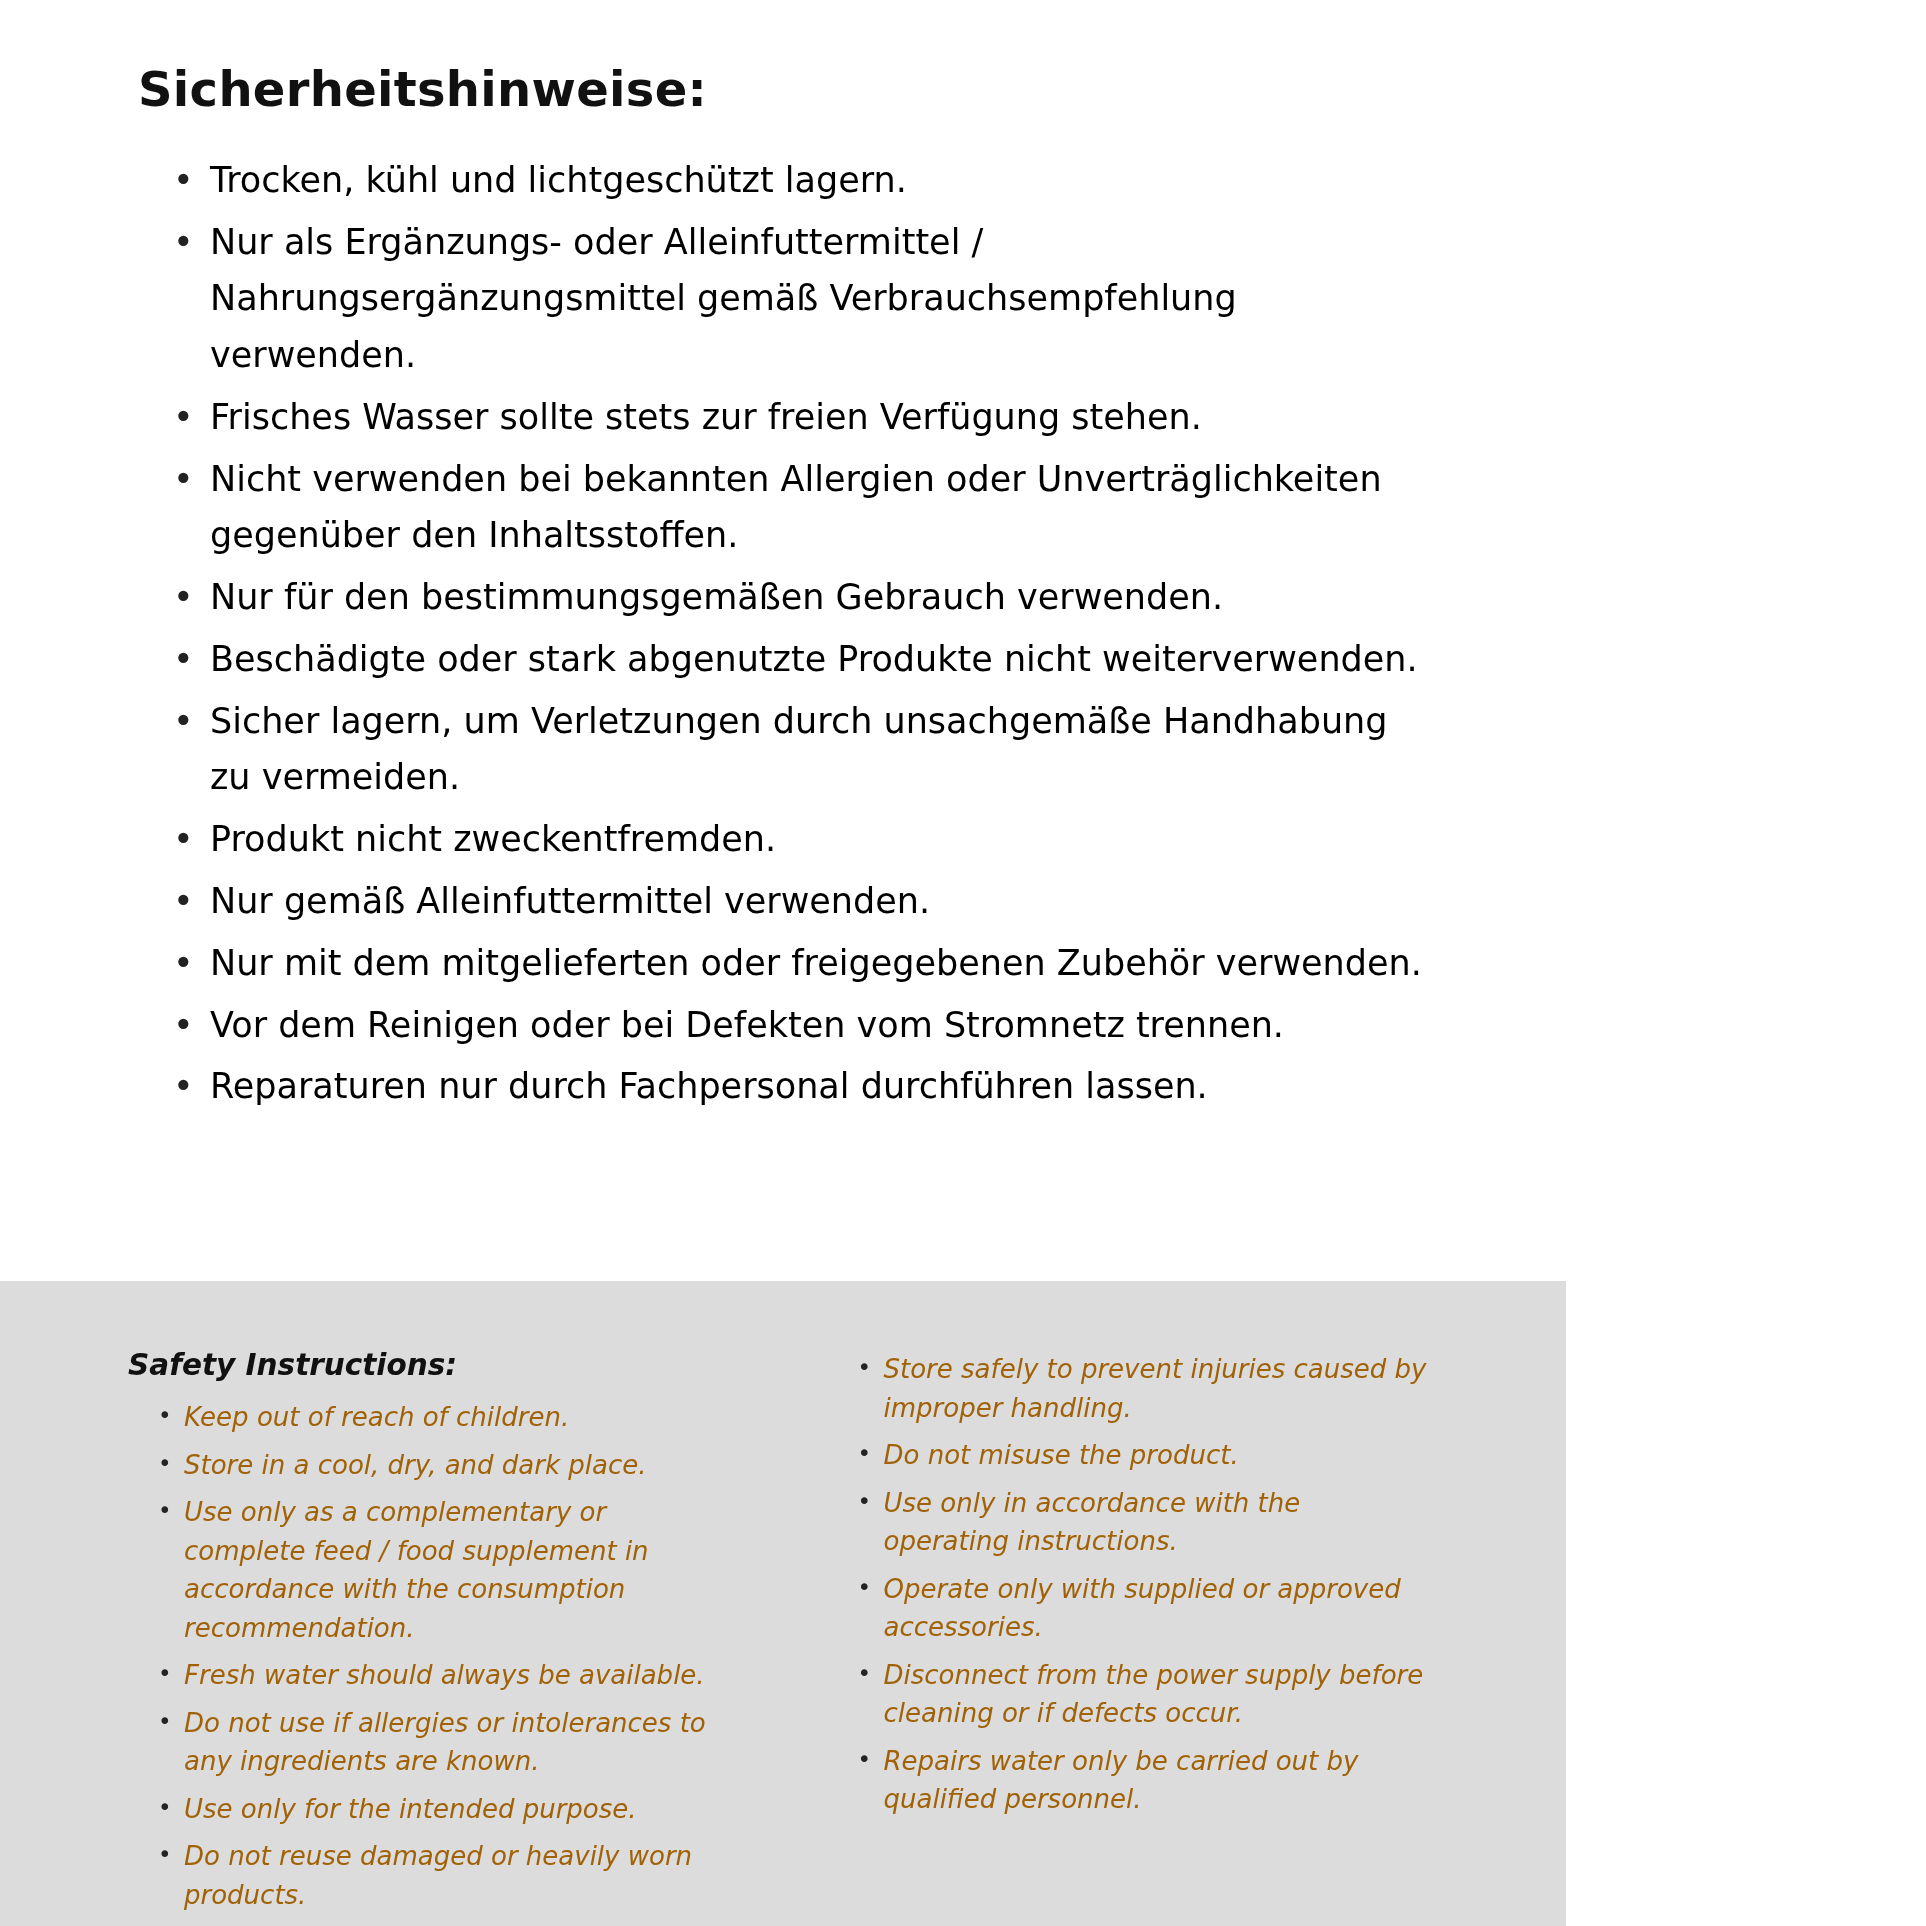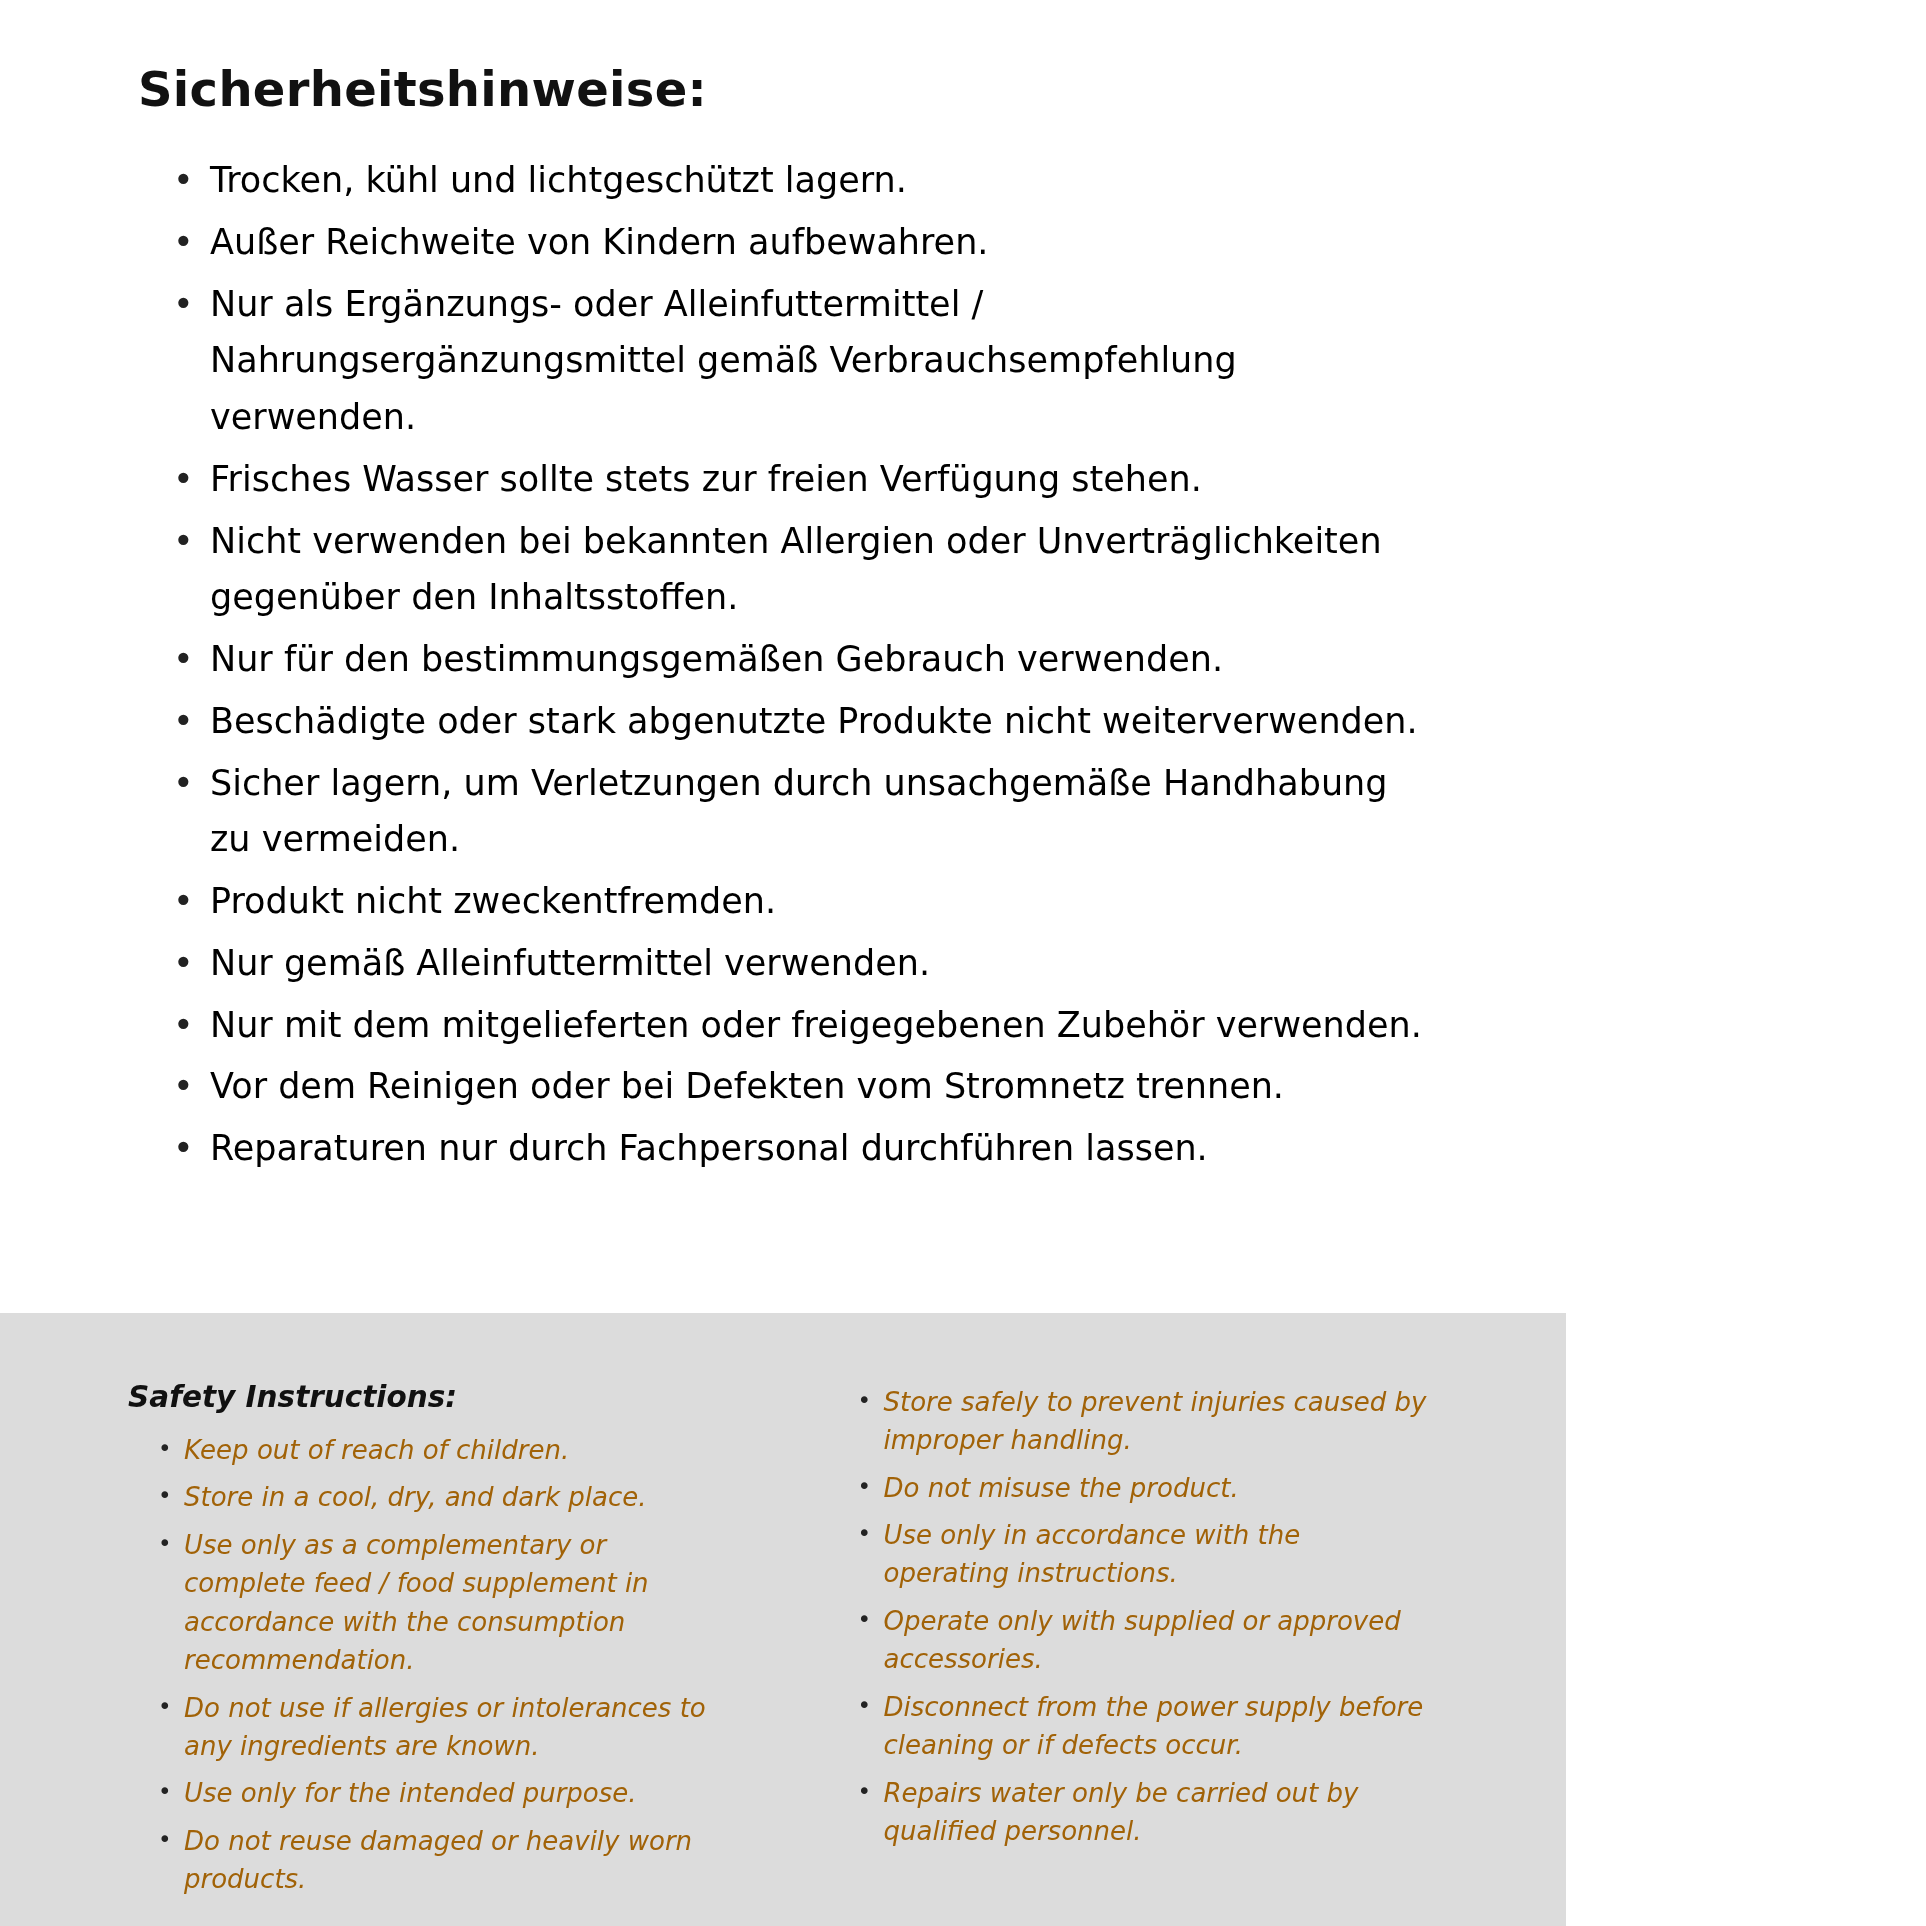--- a/index.html
+++ b/index.html
@@ -104,21 +104,20 @@
 </style>
 </head>
 <body>
 
 <div class="page">
 
   <div class="section-german">
     <h1 class="german-title">Sicherheitshinweise:</h1>
     <ul class="german-list">
       <li>Trocken, kühl und lichtgeschützt lagern.</li>
-      <li>Außer Reichweite von Kindern aufbewahren.</li>
       <li>Nur als Ergänzungs- oder Alleinfuttermittel / Nahrungsergänzungsmittel gemäß Verbrauchsempfehlung verwenden.</li>
       <li>Frisches Wasser sollte stets zur freien Verfügung stehen.</li>
       <li>Nicht verwenden bei bekannten Allergien oder Unverträglichkeiten gegenüber den Inhaltsstoffen.</li>
       <li>Nur für den bestimmungsgemäßen Gebrauch verwenden.</li>
       <li>Beschädigte oder stark abgenutzte Produkte nicht weiterverwenden.</li>
       <li>Sicher lagern, um Verletzungen durch unsachgemäße Handhabung zu vermeiden.</li>
       <li>Produkt nicht zweckentfremden.</li>
       <li>Nur gemäß Alleinfuttermittel verwenden.</li>
       <li>Nur mit dem mitgelieferten oder freigegebenen Zubehör verwenden.</li>
       <li>Vor dem Reinigen oder bei Defekten vom Stromnetz trennen.</li>
@@ -128,20 +127,21 @@
 
   <div class="section-english">
     <div class="english-columns">
 
       <div class="english-col english-col-left">
         <h2 class="english-title">Safety Instructions:</h2>
         <ul class="english-list">
           <li>Keep out of reach of children.</li>
           <li>Store in a cool, dry, and dark place.</li>
           <li>Use only as a complementary or complete feed / food supplement in accordance with the consumption recommendation.</li>
+          <li>Fresh water should always be available.</li>
           <li>Do not use if allergies or intolerances to any ingredients are known.</li>
           <li>Use only for the intended purpose.</li>
           <li>Do not reuse damaged or heavily worn products.</li>
         </ul>
       </div>
 
       <div class="english-col english-col-right">
         <ul class="english-list">
           <li>Store safely to prevent injuries caused by improper handling.</li>
           <li>Do not misuse the product.</li>

